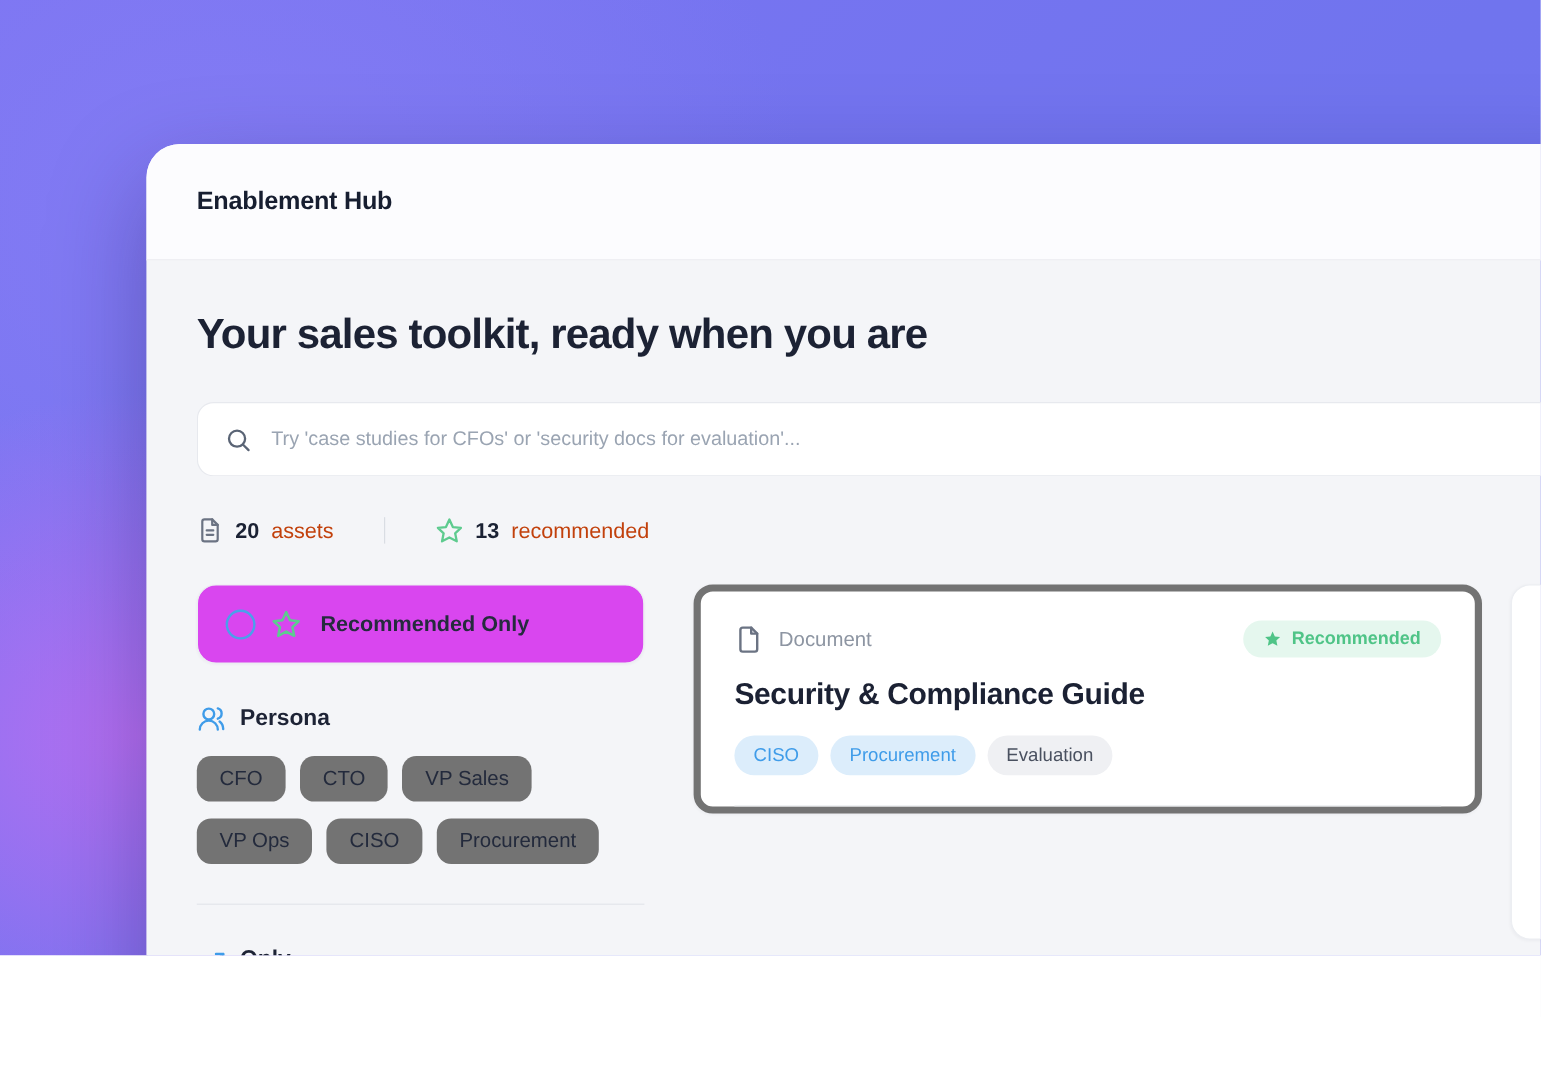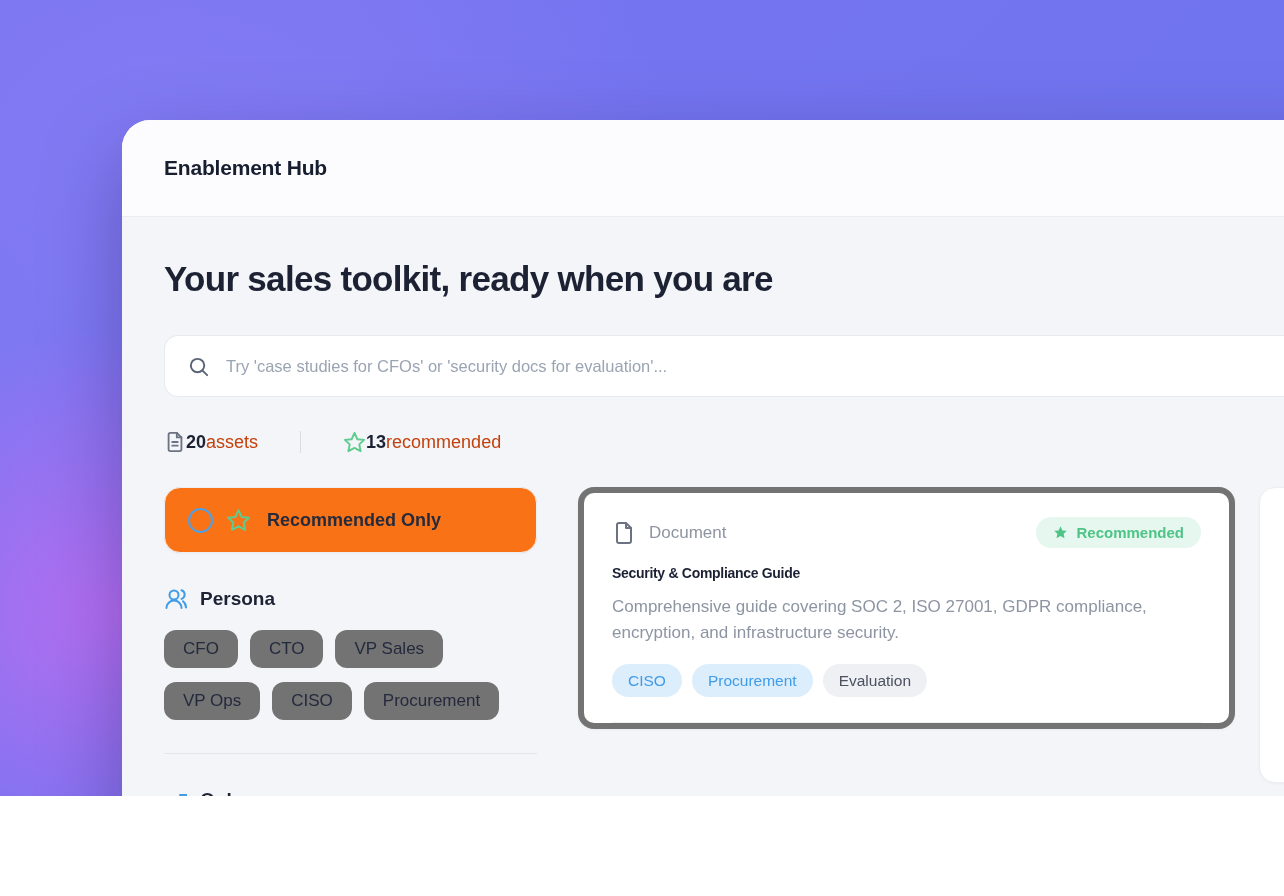--- a/index.html
+++ b/index.html
@@ -40,30 +40,30 @@
     border-radius:14px 0 0 14px; border-right:none;
     display:flex; align-items:center; padding-left:22px; gap:16px;
   }
   .search-bar input {
     border:none; outline:none; flex:1; font-size:16.5px; color:#3a4254;
     font-family:"Liberation Sans","DejaVu Sans",sans-serif; background:transparent;
   }
   .search-bar input::placeholder { color:#9aa4b2; }
 
   .stats-row { margin-top:32px; display:flex; align-items:center; height:26px; }
-  .stat { display:flex; align-items:center; gap:0; }
+  .stat { display:flex; align-items:center; gap:10px; }
   .stat-count { font-size:18px; font-weight:700; color:#1b2234; }
   .stat-label { font-size:18px; color:#c2410c; }
   .stats-divider { width:1px; height:22px; background:#d9dde3; margin:0 42px; }
 
   .columns { margin-top:32px; display:flex; gap:41px; align-items:flex-start; }
 
   .sidebar { width:373px; flex:none; }
   .recommended-toggle {
-    height:66px; background:#f97316; border:1px solid #eceef2; border-radius:16px;
+    height:66px; background:#d946ef; border:1px solid #eceef2; border-radius:16px;
     display:flex; align-items:center; padding-left:23px; gap:13px; cursor:pointer;
     box-shadow:0 1px 2px rgba(20,24,50,.03);
   }
   .toggle-circle { width:25px; height:25px; border:2px solid #4aa0ea; border-radius:50%; flex:none; }
   .recommended-toggle-label { font-size:18px; font-weight:600; color:#252b3d; margin-left:3px; }
 
   .filter-heading { margin-top:34px; display:flex; align-items:center; gap:12px; }
   .filter-heading-label { font-size:19px; font-weight:700; color:#1d2335; }
 
   .chips { margin-top:19px; display:flex; flex-wrap:wrap; gap:14px 12px; max-width:373px; }
@@ -81,21 +81,21 @@
     border-radius:16px; padding:24px 28px 0; cursor:pointer;
     box-shadow:0 1px 3px rgba(20,24,50,.04);
   }
   .card-type-row { display:flex; align-items:center; }
   .card-type-label { font-size:17px; color:#8d95a2; margin-left:13px; }
   .card-badge {
     margin-left:auto; display:inline-flex; align-items:center; gap:8px;
     background:#e5f7ee; border-radius:999px; padding:7px 17px;
     font-size:15px; font-weight:600; color:#4fc487;
   }
-  .card-title { margin-top:17px; font-size:14px; font-weight:700; color:#1b2133; letter-spacing:-0.3px; }
+  .card-title { margin-top:17px; font-size:25px; font-weight:700; color:#1b2133; letter-spacing:-0.3px; }
   .card-desc { margin-top:13px; font-size:17px; line-height:1.5; color:#8d95a3; max-width:590px; }
   .card-tags { margin-top:19px; display:flex; gap:10px; }
   .tag {
     height:33px; display:inline-flex; align-items:center; padding:0 16px;
     border-radius:999px; font-size:15.5px;
   }
   .tag.blue { background:#dcedfb; color:#3f9ce9; }
   .tag.gray { background:#eff0f3; color:#4a5160; }
   .card-footer-divider { margin-top:25px; height:1px; background:#eceef1; }
   .card-footer { padding:13px 0 19px; font-size:15px; color:#98a0ad; }
@@ -219,21 +219,20 @@
               <span class="card-badge">
                 <span>
                   <svg width="15" height="15" viewBox="0 0 24 24" fill="#4fc487">
                     <polygon points="12 2 15 8.6 22 9.3 17 14 18.4 21 12 17.6 5.6 21 7 14 2 9.3 9 8.6"></polygon>
                   </svg>
                 </span>
                 <span>Recommended</span>
               </span>
             </div>
             <div class="card-title">Security &amp; Compliance Guide</div>
-            <div class="card-desc">Comprehensive guide covering SOC 2, ISO 27001, GDPR compliance, encryption, and infrastructure security.</div>
             <div class="card-tags">
                 <span class="tag blue">CISO</span>
                 <span class="tag blue">Procurement</span>
                 <span class="tag gray">Evaluation</span>
               </div>
             <div class="card-footer-divider"></div>
           </div>
 
           <div class="partial-card">
             

